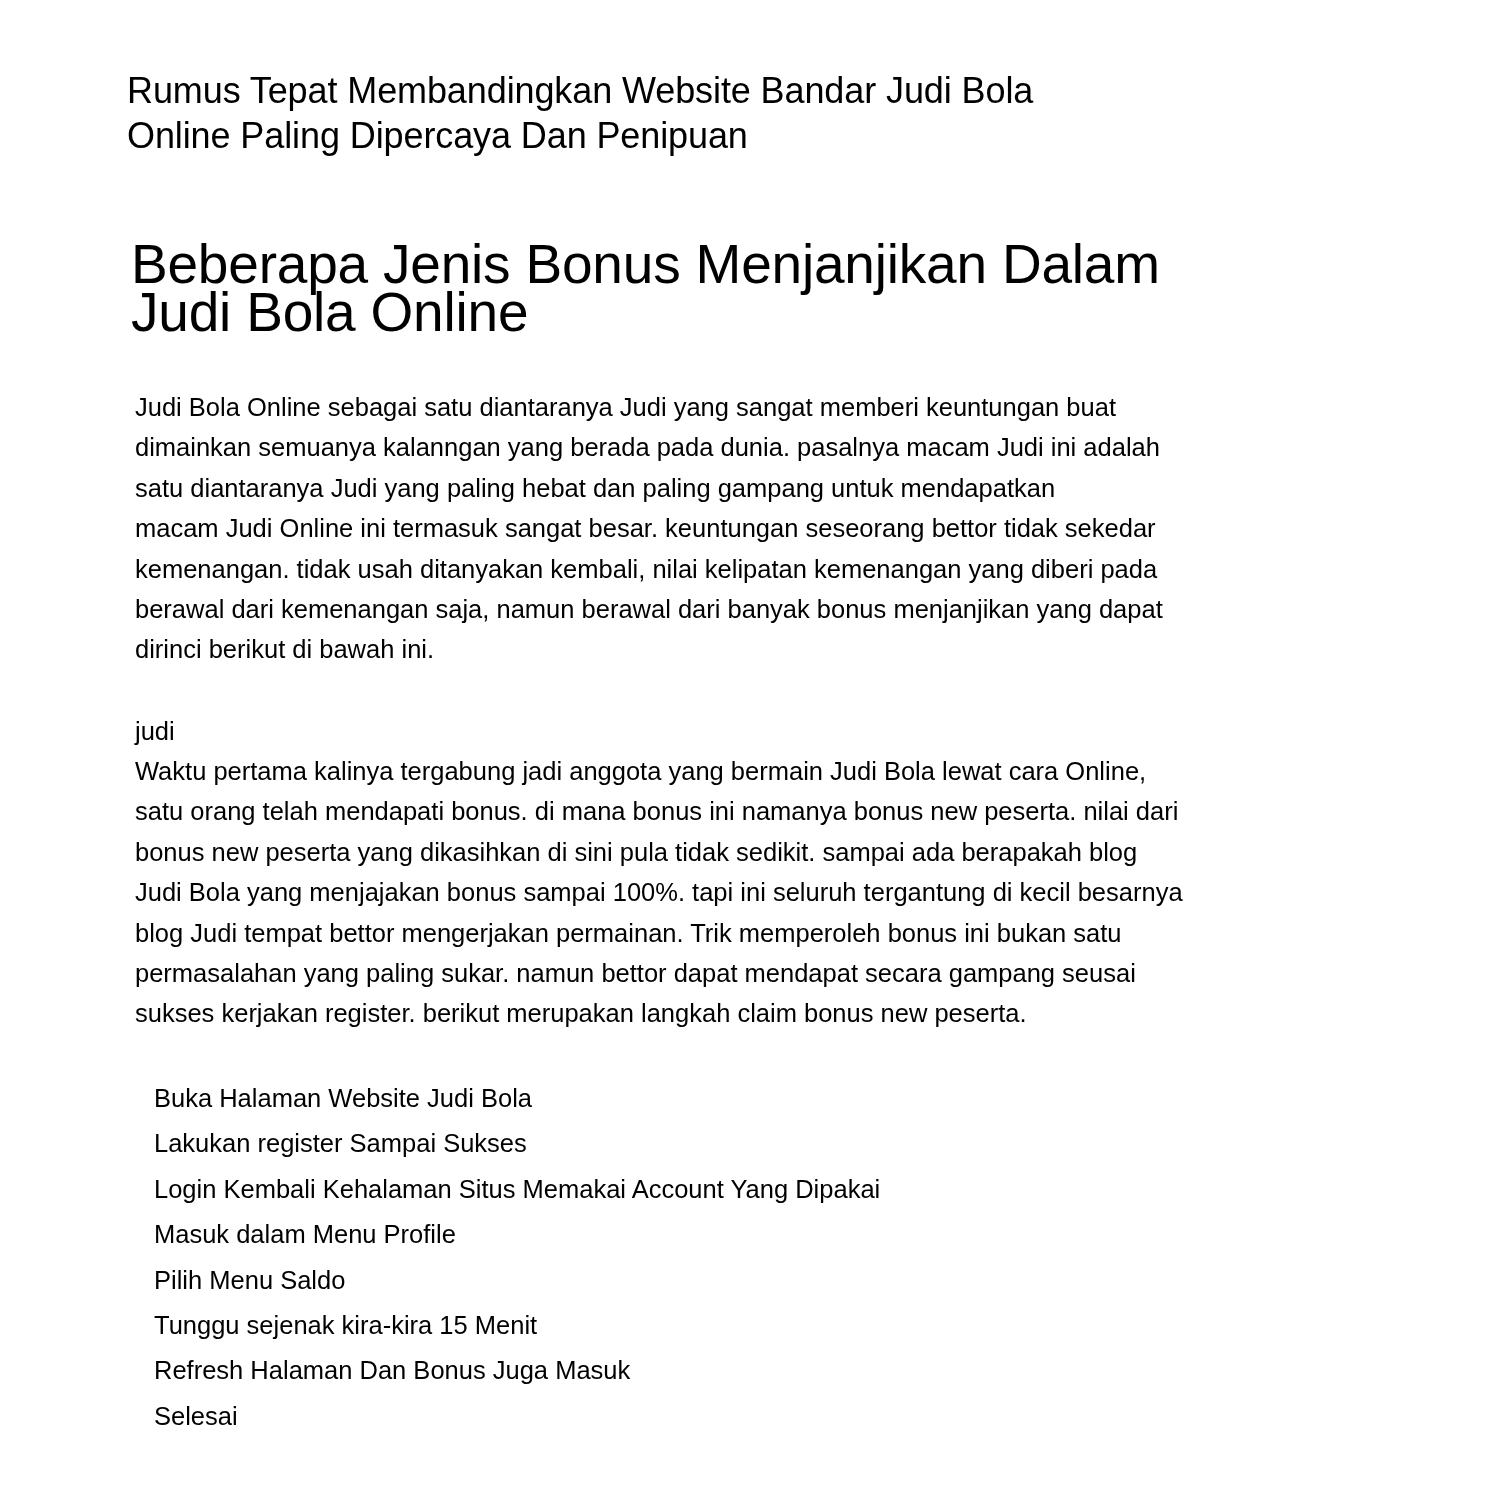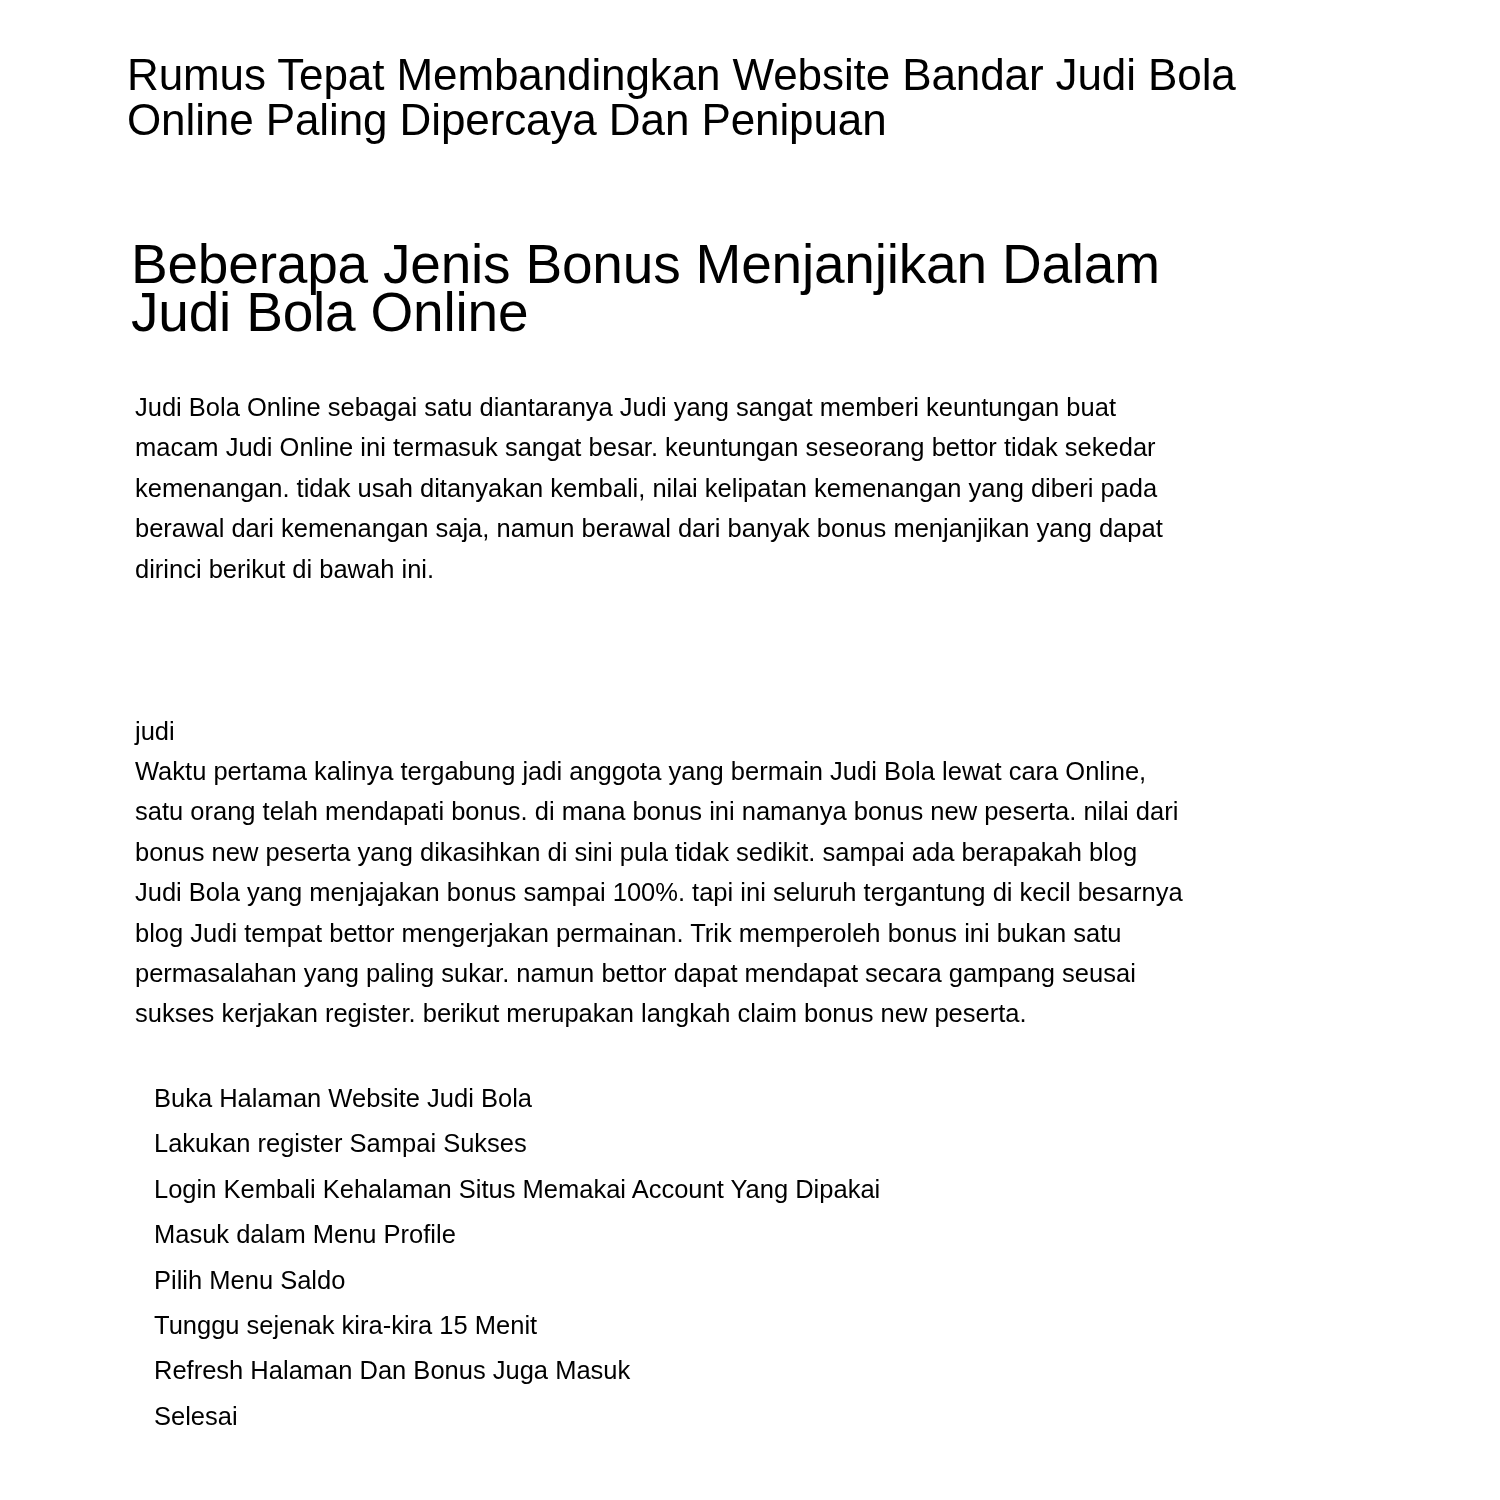--- a/index.html
+++ b/index.html
@@ -16,25 +16,25 @@
       color: #000000;
     }
     .page {
       position: absolute;
       left: 127px;
       top: 0;
       width: 1260px;
     }
     .doc-title {
       position: absolute;
-      top: 52px;
+      top: 68px;
       left: 0;
       margin: 0;
       font-weight: normal;
-      font-size: 44px;
+      font-size: 36px;
       line-height: 45px;
       width: 1240px;
       letter-spacing: -0.1px;
     }
     .doc-title span { display: block; white-space: nowrap; }
     .section-heading {
       position: absolute;
       top: 236px;
       left: 0;
       margin: 4px;
@@ -79,20 +79,22 @@
     <span>Online Paling Dipercaya Dan Penipuan</span>
   </h1>
 
   <h2 class="section-heading">
     <span>Beberapa Jenis Bonus Menjanjikan Dalam</span>
     <span>Judi Bola Online</span>
   </h2>
 
   <p class="para p1">
     <span>Judi Bola Online sebagai satu diantaranya Judi yang sangat memberi keuntungan buat</span>
+    <span>dimainkan semuanya kalanngan yang berada pada dunia. pasalnya macam Judi ini adalah</span>
+    <span>satu diantaranya Judi yang paling hebat dan paling gampang untuk mendapatkan</span>
     <span>macam Judi Online ini termasuk sangat besar. keuntungan seseorang bettor tidak sekedar</span>
     <span>kemenangan. tidak usah ditanyakan kembali, nilai kelipatan kemenangan yang diberi pada</span>
     <span>berawal dari kemenangan saja, namun berawal dari banyak bonus menjanjikan yang dapat</span>
     <span>dirinci berikut di bawah ini.</span>
   </p>
 
   <p class="para label-judi">
     <span>judi</span>
   </p>
 

